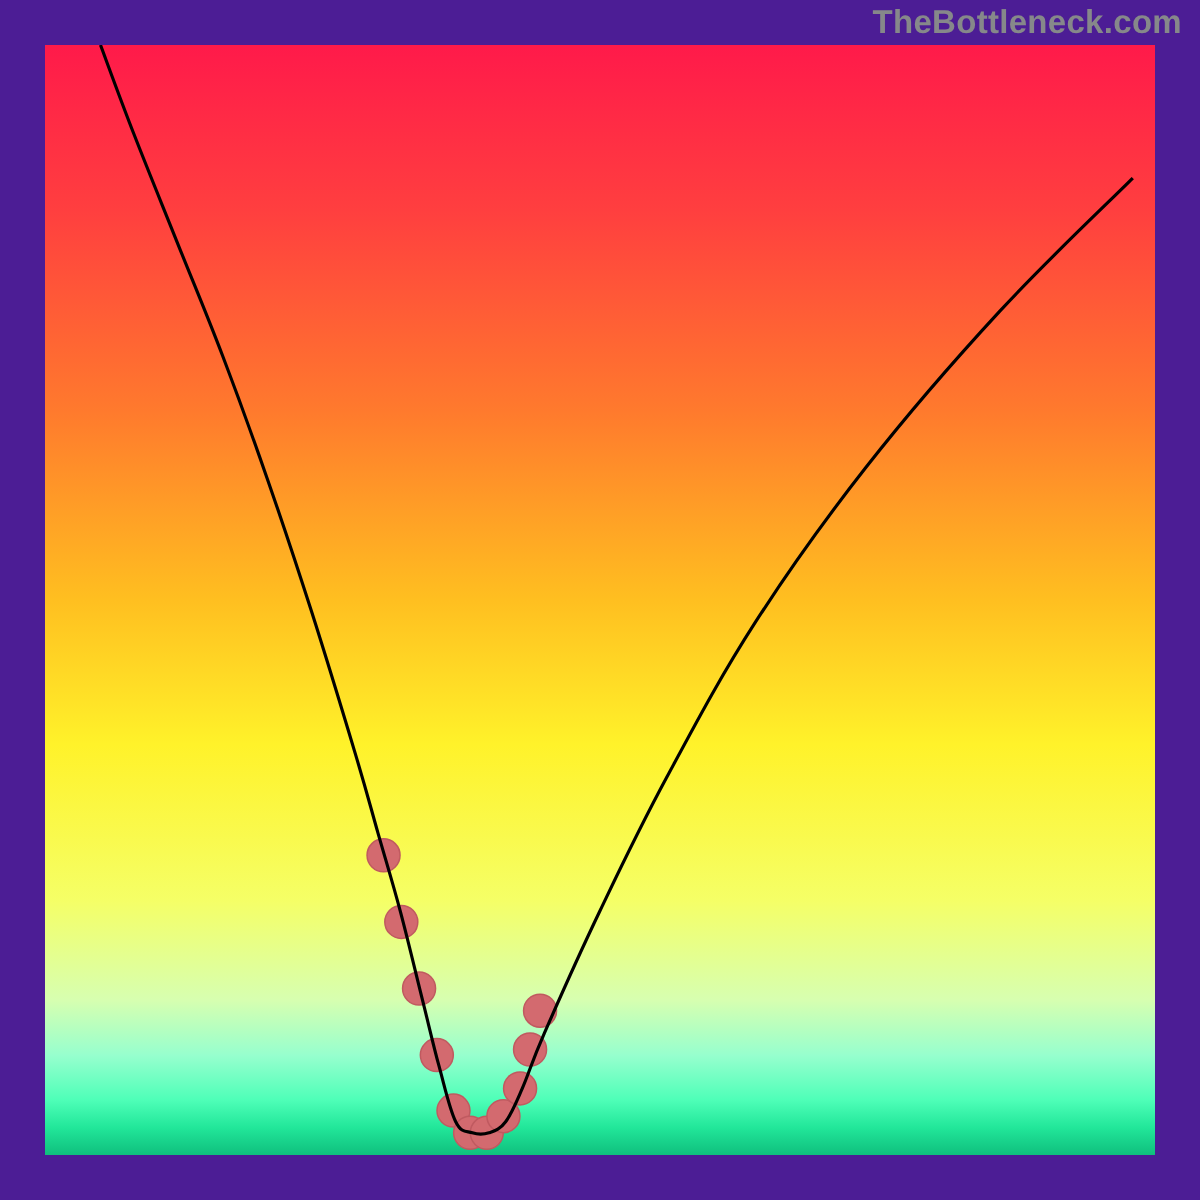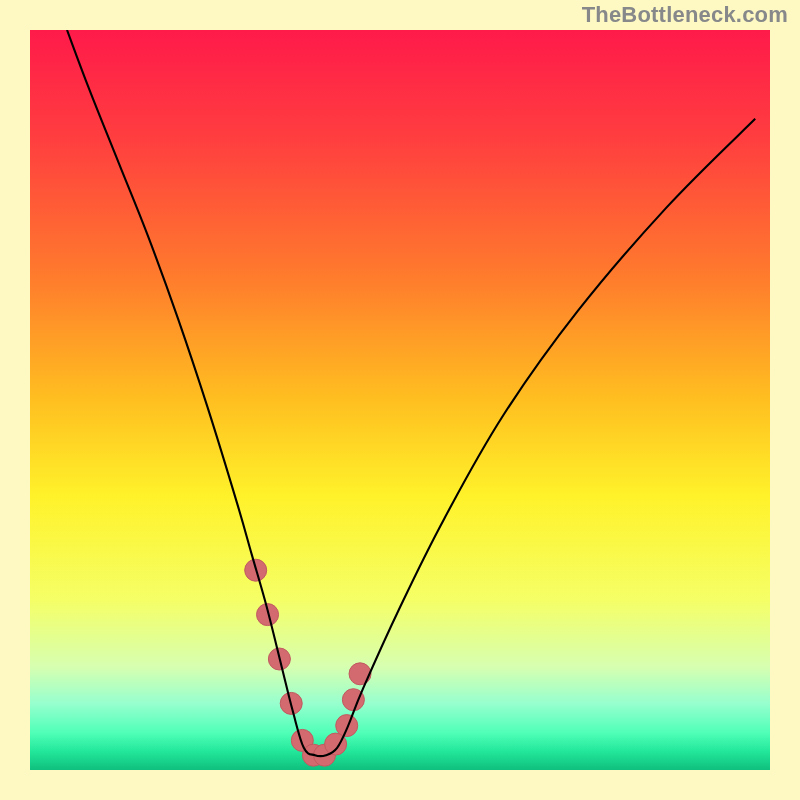--- a/index.html
+++ b/index.html
@@ -7,21 +7,21 @@
     padding: 0;
     width: 800px;
     height: 800px;
     background: #000000;
     overflow: hidden;
   }
   .stage {
     position: relative;
     width: 800px;
     height: 800px;
-    background: #fef9c3;
+    background: #4c1d95;
   }
   .watermark {
     position: absolute;
     top: 2px;
     right: 12px;
     font-family: Arial, Helvetica, sans-serif;
     font-size: 22px;
     font-weight: 600;
     color: #86888a;
     letter-spacing: 0.2px;

